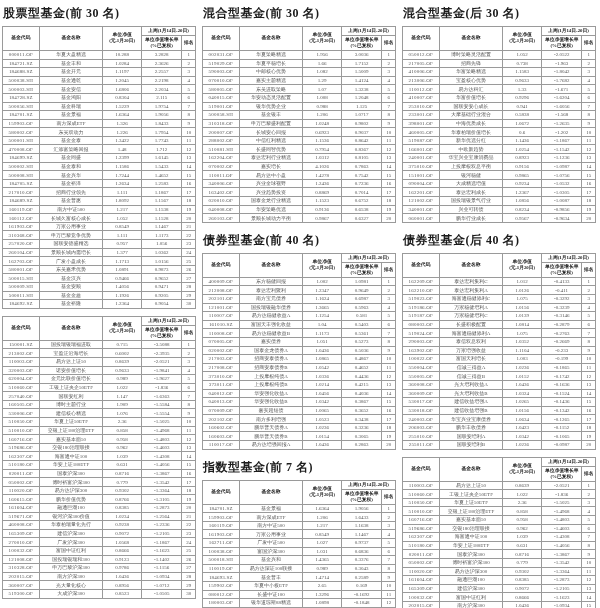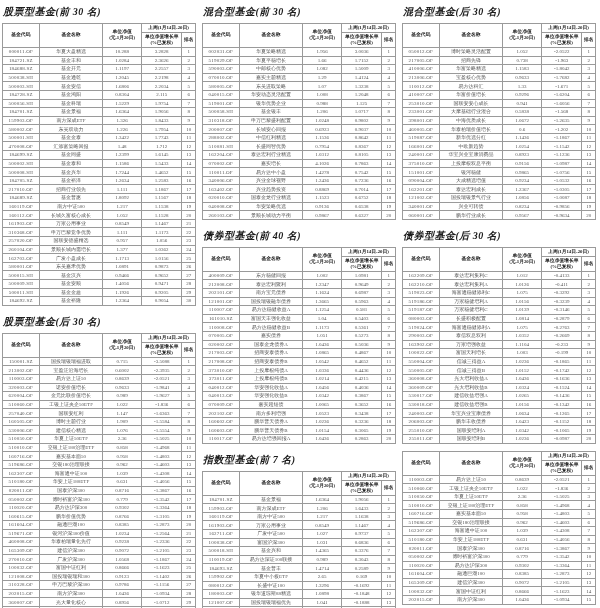--- a/index.html
+++ b/index.html
@@ -1,21 +1,21 @@
 <!DOCTYPE html>
 <html><head>
 <meta charset="utf-8">
 <style>
   * { box-sizing: border-box; margin: 0; padding: 0; }
   html,body { width: 600px; height: 608px; background: #ffffff; overflow: hidden;
     font-family: "Liberation Serif", "DejaVu Serif", serif; }
   .wrap { display. flex; display: flex; gap: 6px; padding: 3px 2px 0 2px; align-items: flex-start; }
   .colm { flex: 0 0 194px; width: 194px; display: flex; flex-direction: column; }
   .tbl { margin-bottom: 7px; }
-  .t-title { font-size: 10px; font-weight: bold; color: #1c1c1c; margin: 2px 0 4px 1px; letter-spacing: 0.5px; font-style: italic; }
+  .t-title { font-size: 12px; font-weight: bold; color: #1c1c1c; margin: 2px 0 4px 1px; letter-spacing: 0.5px; }
   table { width: 100%; border-collapse: collapse; table-layout: fixed; }
   th, td { border: 1px solid #9a9a9a; text-align: center; overflow: hidden; white-space: nowrap; }
   th { font-size: 4.8px; color: #222; font-weight: bold; padding: 1px 0; line-height: 1.25; background: #fff; }
   td { font-size: 5px; color: #565656; padding: 1.3px 0; line-height: 1; }
   td:first-child { letter-spacing: 0.2px; }
   .l { display: block; }
   .c-code  { width: 19%; }
   .c-name  { width: 33%; }
   .c-nav   { width: 20%; }
   .c-grow  { width: 21%; }
@@ -265,21 +265,20 @@
               <td>基金裕隆</td>
               <td>1.2364</td>
               <td>0.9054</td>
               <td>30</td>
             </tr>
           </tbody>
       </table>
     </section>
 
     <section class="tbl">
-      <div class="t-title">股票型基金(后 30 名)</div>
       <table>
         <colgroup>
             <col class="c-code">
             <col class="c-name">
             <col class="c-nav">
             <col class="c-grow">
             <col class="c-rank">
           </colgroup>
         <thead>
           <tr>
@@ -1173,21 +1172,21 @@
               <td>鹏华行业成长</td>
               <td>0.9567</td>
               <td>-0.9634</td>
               <td>20</td>
             </tr>
           </tbody>
       </table>
     </section>
 
     <section class="tbl">
-      <div class="t-title">债券型基金(后 30 名)</div>
+      <div class="t-title">债券型基金(后 40 名)</div>
       <table>
         <colgroup>
             <col class="c-code">
             <col class="c-name">
             <col class="c-nav">
             <col class="c-grow">
             <col class="c-rank">
           </colgroup>
         <thead>
           <tr>

